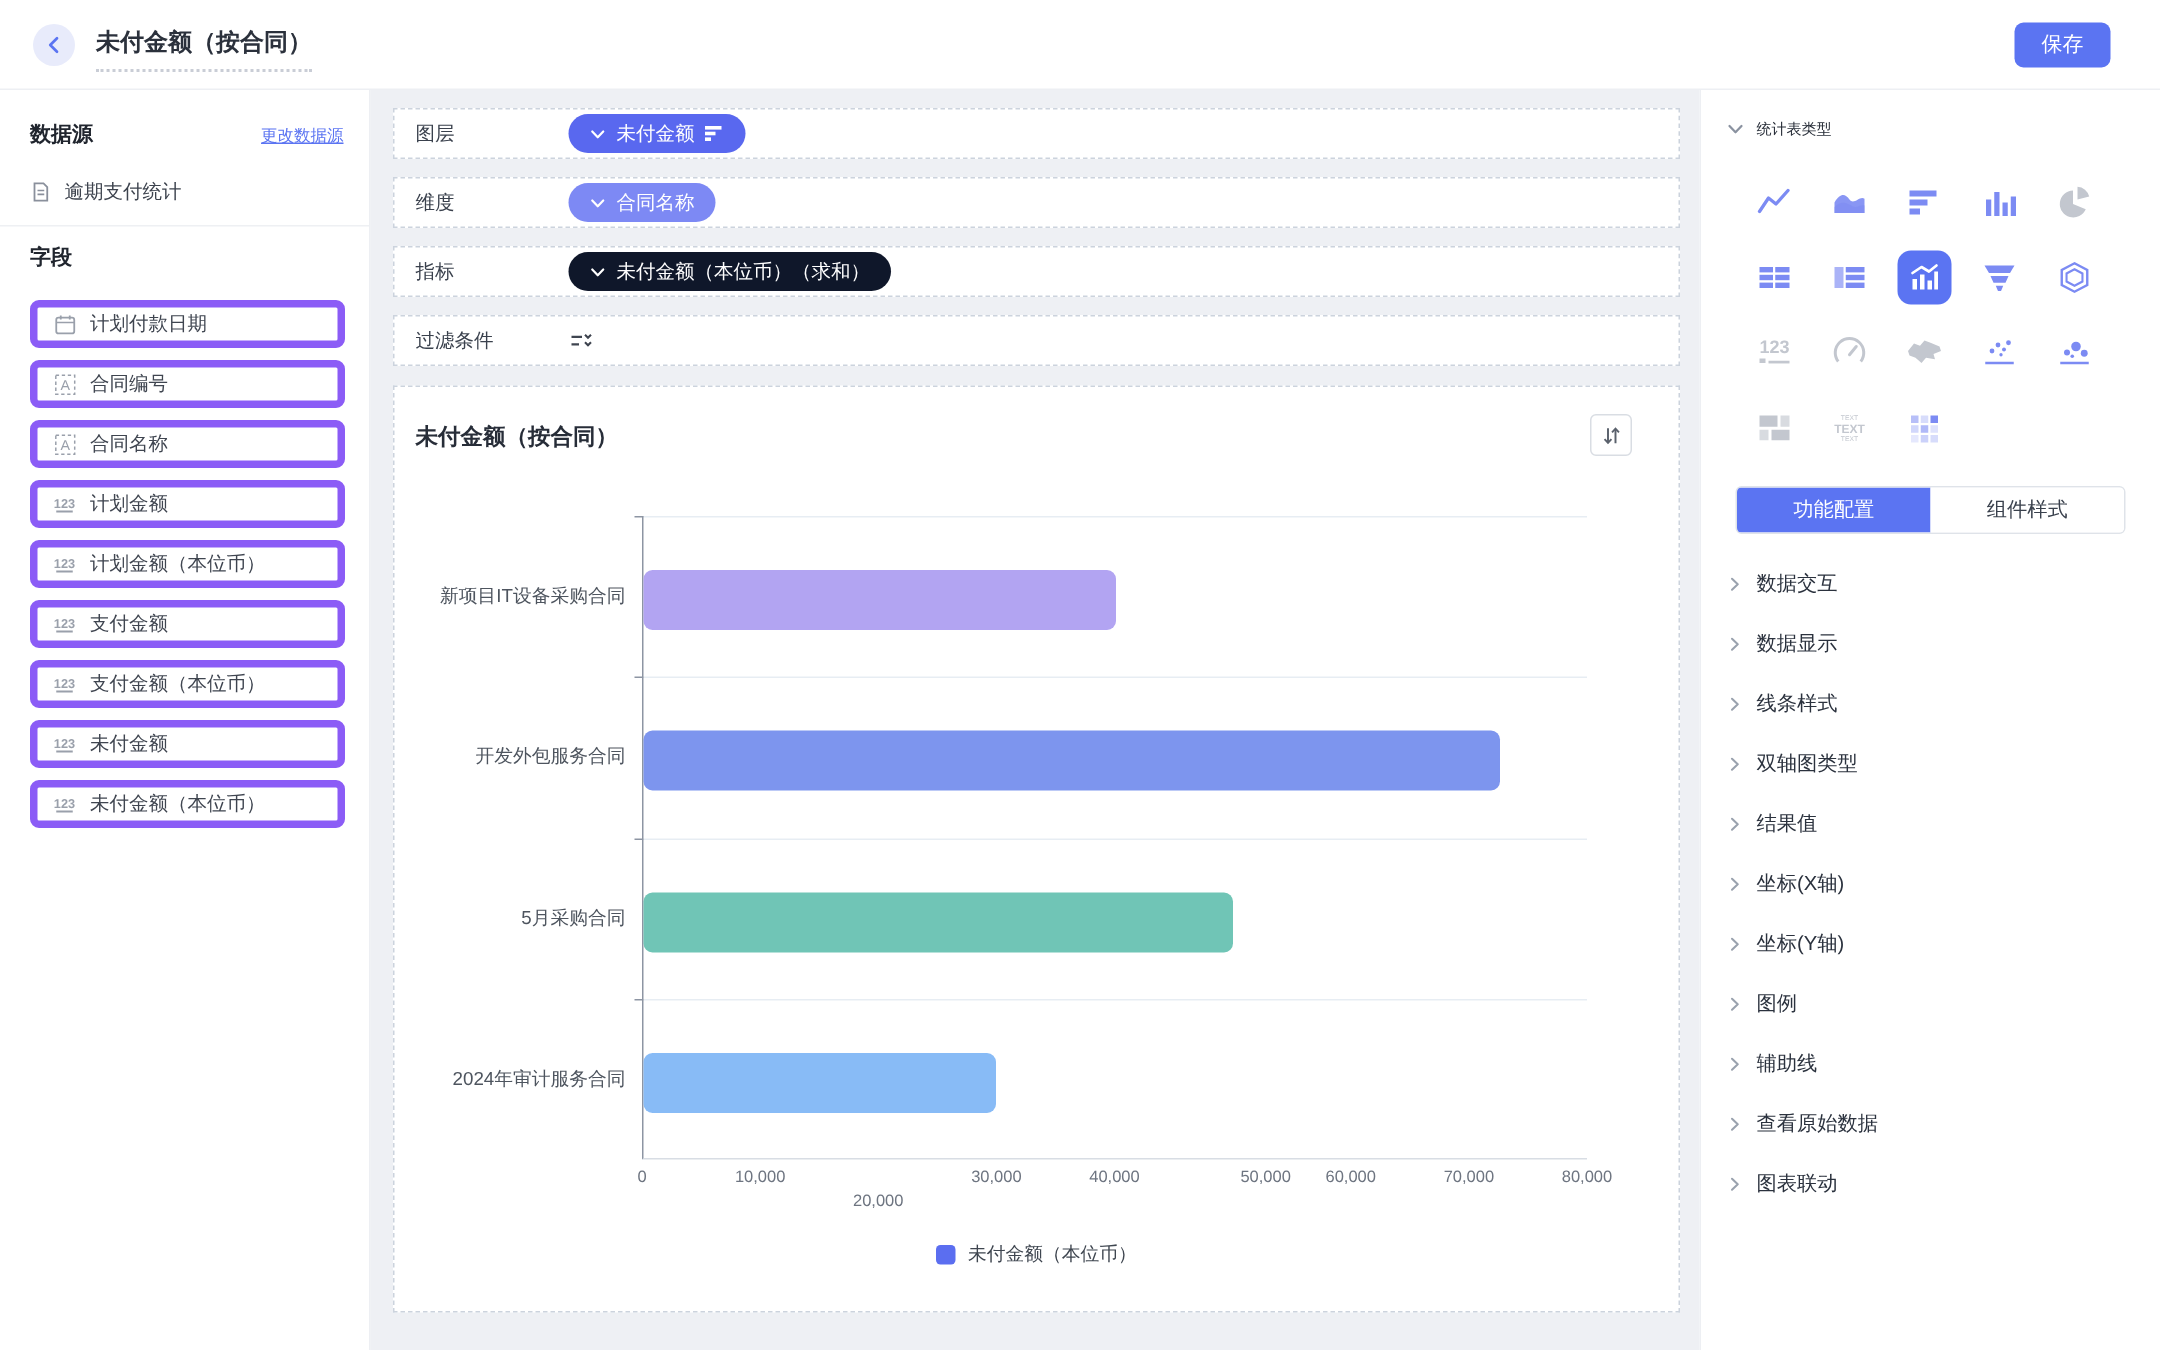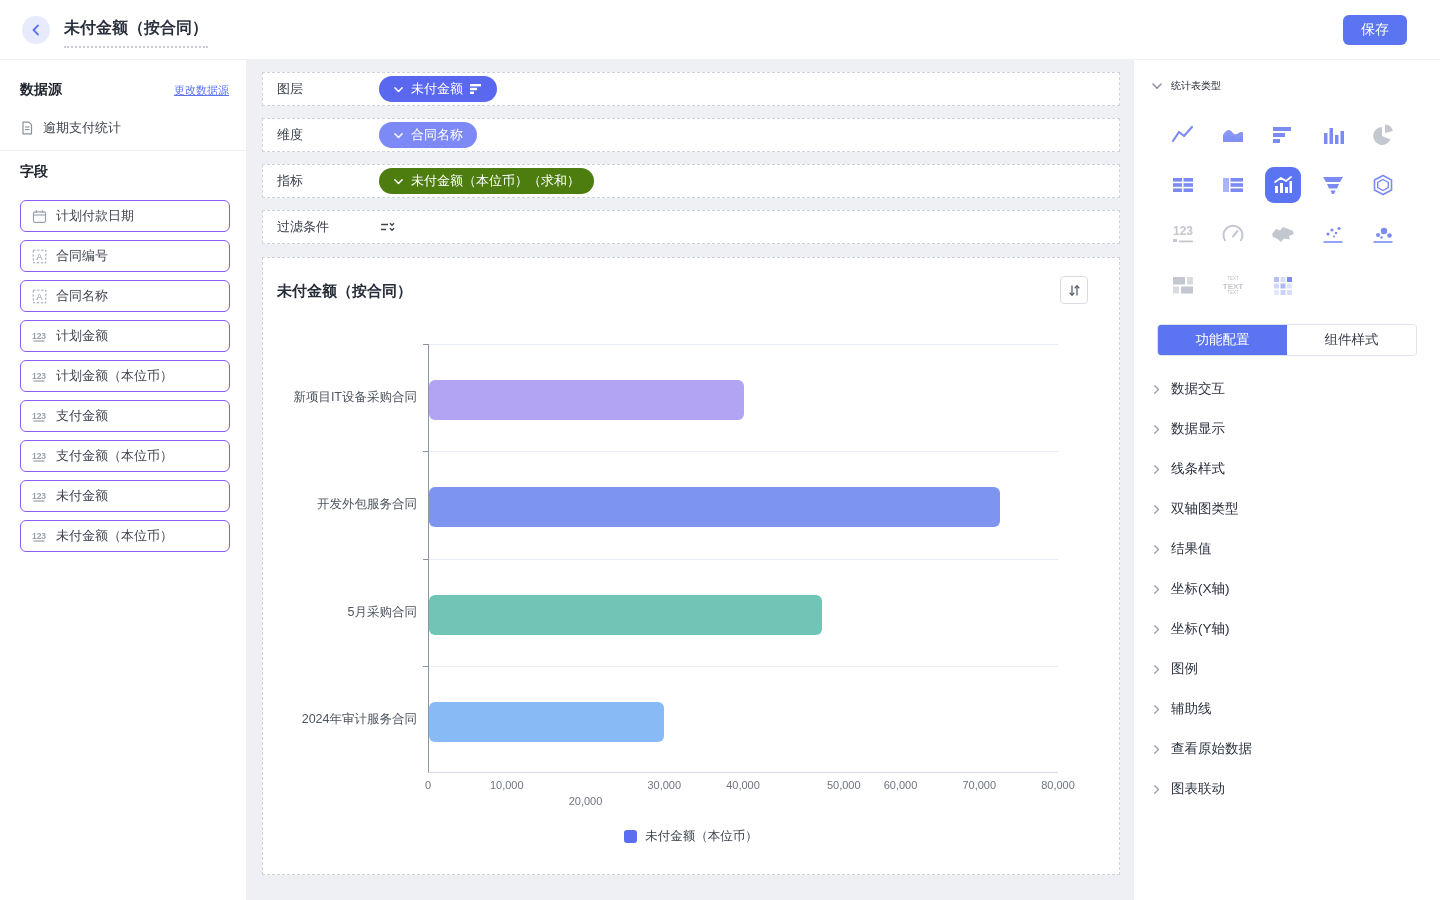--- a/index.html
+++ b/index.html
@@ -14,21 +14,21 @@
   
   .sidebar-left { position:absolute; left:0; top:60px; width:247px; bottom:0; background:#fff; border-right:1px solid #edeff3; }
   .sb-row1 { position:absolute; left:20px; right:17px; top:21px; display:flex; justify-content:space-between; align-items:center; }
   .ds-header { font-size:14px; font-weight:700; color:#20252e; }
   .change-link { font-size:11px; color:#5b74f2; cursor:pointer;text-decoration:underline; }
   .ds-item { position:absolute; left:20px; top:59px; display:flex; align-items:center; gap:9px; font-size:13px; color:#3d434e; cursor:pointer; }
   .ds-item .icon { color:#8a909c; display:flex; }
   .sb-divider { position:absolute; left:0; right:0; top:90px; border-bottom:1px solid #eef0f3; }
   .fields-header { position:absolute; left:20px; top:103px; font-size:14px; font-weight:700; color:#20252e; }
   .field-list { position:absolute; left:20px; top:140px; width:210px; }
-  .field-card { height:32px; margin-bottom:8px; border:1px solid #8b5cf6; border-radius:6px; display:flex; align-items:center; gap:9px; padding:0 10px; font-size:13px; color:#3f4550; background:#fff; cursor:grab; }
+  .field-card { height:32px; margin-bottom:8px; border:5px solid #8b5cf6; border-radius:6px; display:flex; align-items:center; gap:9px; padding:0 10px; font-size:13px; color:#3f4550; background:#fff; cursor:grab; }
   .field-card .ficon { color:#9aa0ab; display:flex; width:16px; justify-content:center; }
 
   
   .canvas { position:absolute; left:247px; top:60px; right:307px; bottom:0; background:#eef0f4; }
   .config-rows { position:absolute; left:15px; top:12px; width:858px; }
   .cfg-row { height:34px; background:#fff; border:1px dashed #ccd3dd; display:flex; align-items:center; margin-bottom:12px; }
   .cfg-label { width:116px; padding-left:14px; font-size:13px; color:#3a414d; }
   .pill { height:26px; border-radius:13px; display:inline-flex; align-items:center; gap:7px; padding:0 14px; color:#fff; font-size:13px; cursor:pointer; }
   .pill svg { flex:none; }
   .filter-ic { color:#3f4550; display:flex; cursor:pointer; }
@@ -213,21 +213,21 @@
           <span style="display:flex">
             <svg width="11" height="11" viewBox="0 0 12 12">
               <polyline points="2,4 6,8.2 10,4" fill="none" stroke="currentColor" stroke-width="1.6" stroke-linecap="round" stroke-linejoin="round"></polyline>
             </svg>
           </span>
           <span>合同名称</span>
         </span>
       </div>
       <div class="cfg-row">
         <div class="cfg-label">指标</div>
-        <span class="pill" style="background:#4d7c0f">
+        <span class="pill" style="background:#0f172a">
           <span style="display:flex">
             <svg width="11" height="11" viewBox="0 0 12 12">
               <polyline points="2,4 6,8.2 10,4" fill="none" stroke="currentColor" stroke-width="1.6" stroke-linecap="round" stroke-linejoin="round"></polyline>
             </svg>
           </span>
           <span>未付金额（本位币）（求和）</span>
         </span>
       </div>
       <div class="cfg-row">
         <div class="cfg-label">过滤条件</div>

